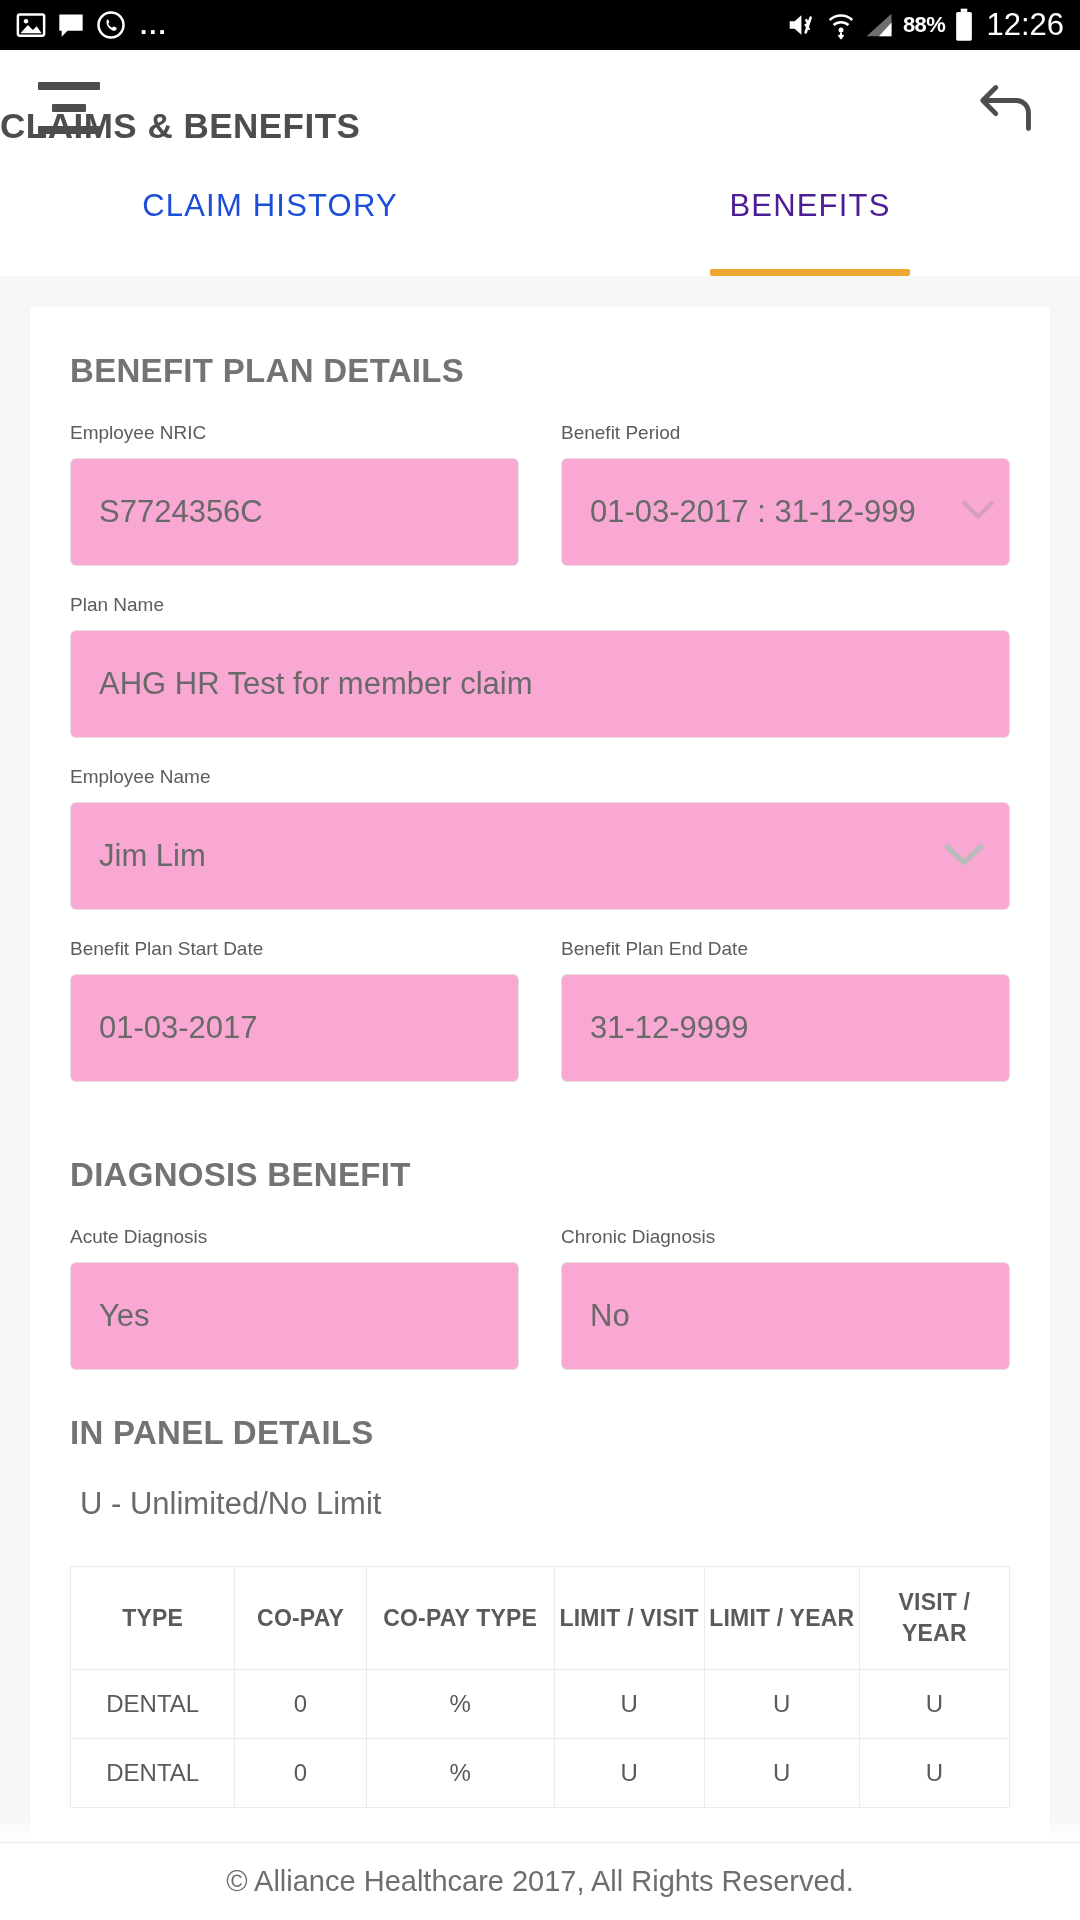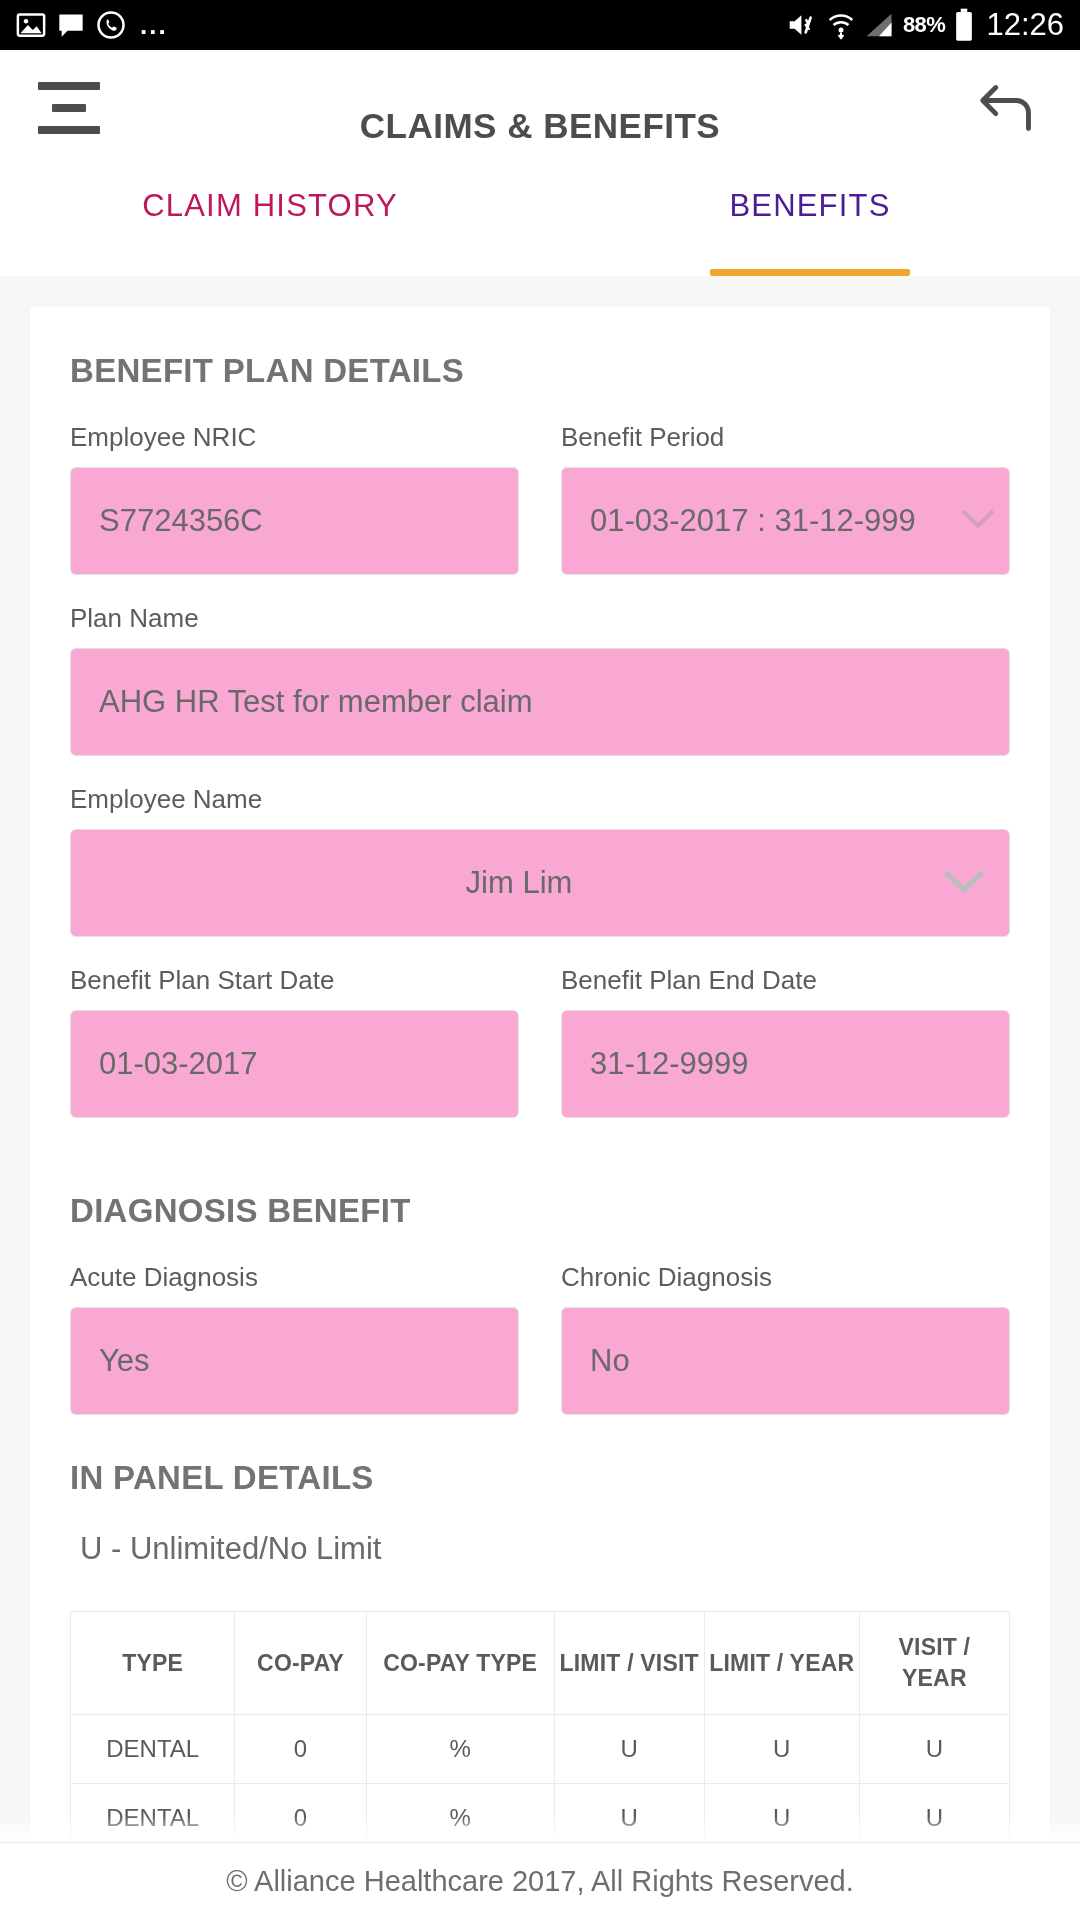--- a/index.html
+++ b/index.html
@@ -29,62 +29,62 @@
     flex: 0 0 116px; background: #fff;
     display: flex; align-items: center; padding: 0 38px;
     position: relative;
   }
   .hamburger { width: 62px; height: 52px; display:flex; flex-direction: column; justify-content: space-between; cursor: pointer; }
   .hamburger span { display:block; height: 8px; background: #4d4d4d; border-radius: 1px; }
   .hamburger span:nth-child(1){ width: 62px; }
   .hamburger span:nth-child(2){ width: 34px; margin-left: 14px;}
   .hamburger span:nth-child(3){ width: 62px; }
   .appbar-title {
-    position: absolute; left: 0; right: 0; text-align: center;
+    position: absolute; left: 0; right: 0; text-align: left;
     font-size: 35px; font-weight: 700; color: #4d4d4d; letter-spacing: 0.5px;
     pointer-events: none;
     margin-top: 35px;
   }
   .back-btn { margin-left: auto; width: 70px; height: 64px; display:flex;align-items:center;justify-content:center; cursor:pointer;}
 
   
   .tabs { flex: 0 0 110px; background:#fff; display:flex; }
   .tab {
     flex: 1; display:flex; flex-direction: column; align-items:center; justify-content: flex-start;
     padding-top: 22px; cursor: pointer; position: relative;
   }
-  .tab-label { font-size: 31px; letter-spacing: 1.2px; color: #be185d; font-weight: 400; }
+  .tab-label { font-size: 31px; letter-spacing: 1.2px; color: #1d4ed8; font-weight: 400; }
   .tab.active .tab-label { color: #4c1d95; }
   .tab-underline { position:absolute; bottom: 0; height: 7px; width: 200px; background: transparent; border-radius: 2px;}
   .tab.active .tab-underline { background: #eda72f; }
 
   
   .content {
     flex: 1 1 auto; background: #f7f7f7; overflow: hidden;
     padding: 30px 30px 0 30px; position: relative;
   }
   .card {
     background: #fff; border-radius: 3px; padding: 40px 40px 0 40px;
     height: 100%; box-shadow: 0 0 2px rgba(0,0,0,0.05);
   }
   .section-title {
     color: #737373; font-size: 33px; font-weight: 700; letter-spacing: 0.3px;
     margin-top: 6px; margin-bottom: 32px;
   }
   .section-title.spaced { margin-top: 74px; }
   .section-title.tight { margin-top: 44px; margin-bottom: 20px; }
 
-  .field-label { font-size: 26px; color: #5c5c5c; margin-bottom: 14px; font-weight: 400; }
+  .field-label { font-size: 19px; color: #5c5c5c; margin-bottom: 14px; font-weight: 400; }
   .field-box {
     border: 1px solid #e2e2e2; border-radius: 6px;
     height: 108px; display:flex; align-items:center;
     padding: 0 28px; background: #f9a8d4; position: relative; overflow: hidden;
   }
   .field-value { font-size: 31px; color: #696969; white-space: nowrap; }
-  .field-box.with-caret { padding-right: 70px; justify-content: center; }
+  .field-box.with-caret { padding-right: 70px; }
   .caret {
     position: absolute; right: 24px; top: 50%; transform: translateY(-50%);
     pointer-events: none;
   }
   .caret.faint { opacity: 0.30; right: 14px; }
   .row2 { display: flex; gap: 42px; }
   .row2 > .col { flex: 1 1 0; min-width: 0; }
   .field-group { margin-bottom: 28px; }
   .field-group.last { margin-bottom: 0; }
 

